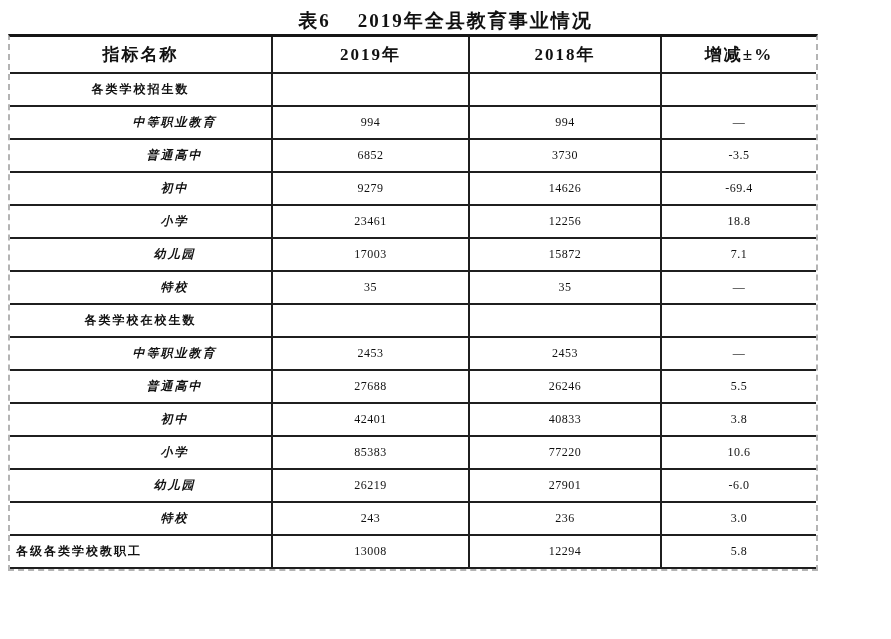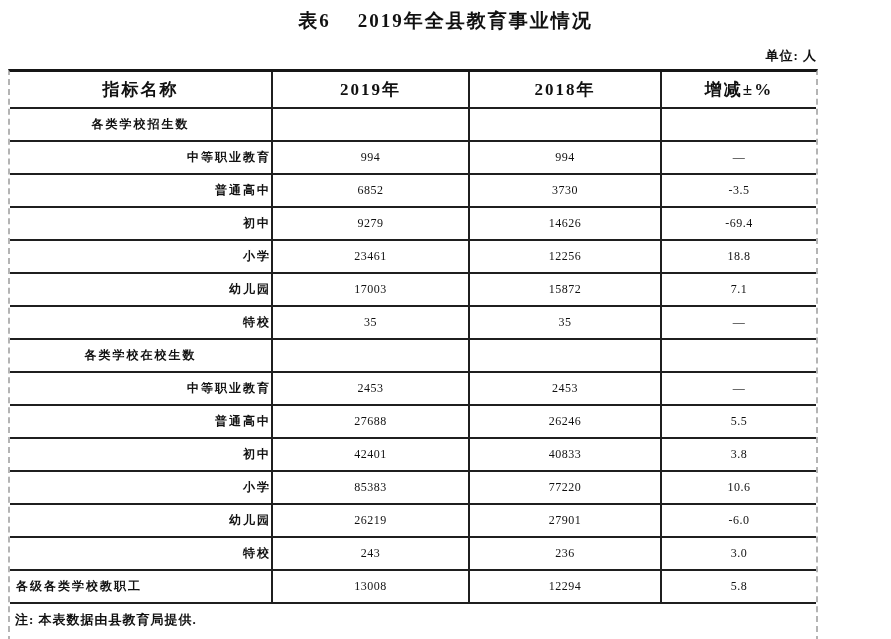--- a/index.html
+++ b/index.html
@@ -68,40 +68,39 @@
   td.c-num {
     text-align: center;
     letter-spacing: 0.5px;
   }
   td.c-label {
     font-weight: bold;
     letter-spacing: 2px;
     font-size: 15px;
   }
   tr.section-row td.c-label { text-align: center; }
-  tr.item-row td.c-label { text-align: right; padding-left: 68px; }
+  tr.item-row td.c-label { text-align: center; padding-left: 68px; font-style: italic; }
   tr.total-row td.c-label { text-align: left; padding-left: 6px; }
   tr.note-row td {
     border: none;
     border-top: 2px solid #1f1f1f;
     font-size: 13px;
     font-weight: bold;
     text-align: left;
     padding: 7px 4px 11px 5px;
     letter-spacing: 1px;
   }
 </style>
 </head>
 <body>
 
 <div class="page">
 
   <div class="title">表6    2019年全县教育事业情况</div>
 
-  <div class="unit">单位: 人</div>
 
   <div class="table-wrap">
     <table>
       <colgroup>
         <col style="width:262px">
         <col style="width:197px">
         <col style="width:192px">
         <col style="width:155px">
       </colgroup>
       <tbody>
@@ -197,19 +196,16 @@
           <td class="c-num">236</td>
           <td class="c-num">3.0</td>
         </tr>
         <tr class="data-row total-row">
           <td class="c-label">各级各类学校教职工</td>
           <td class="c-num">13008</td>
           <td class="c-num">12294</td>
           <td class="c-num">5.8</td>
         </tr>
 
-        <tr class="note-row">
-          <td colspan="4">注: 本表数据由县教育局提供.</td>
-        </tr>
       </tbody>
     </table>
   </div>
 </div>
 
 </body></html>

